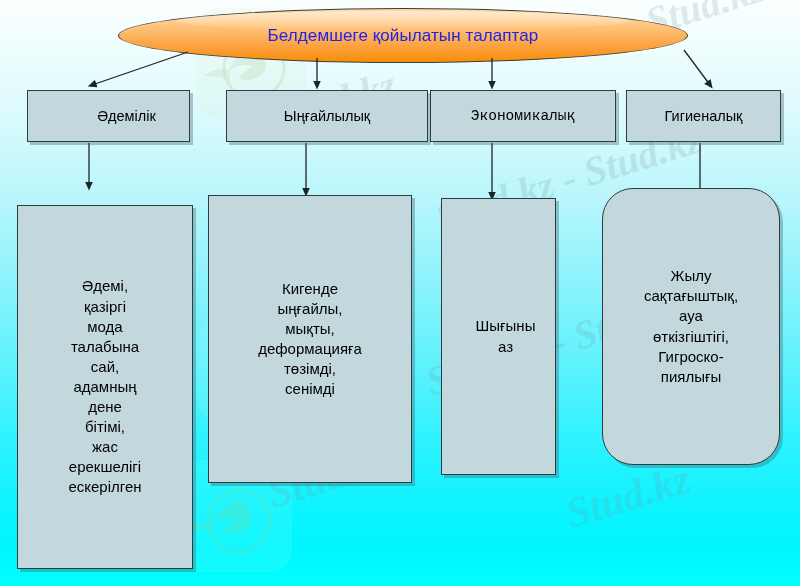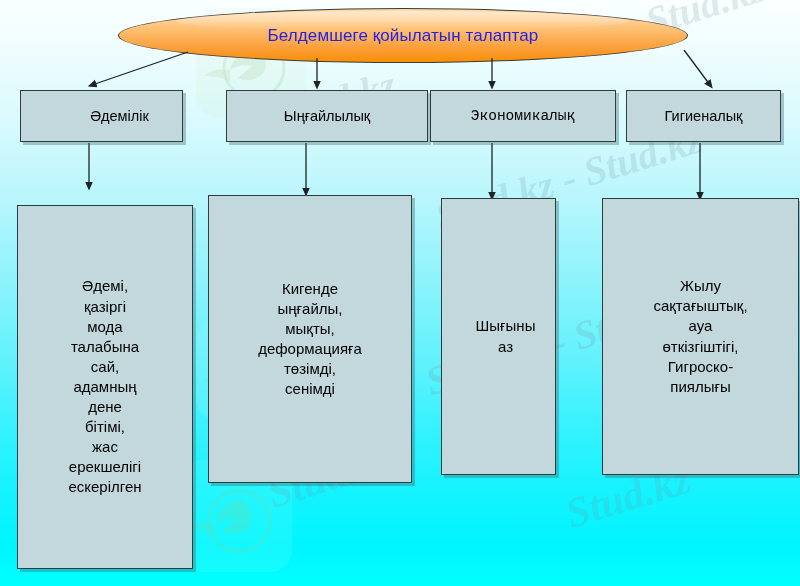--- a/index.html
+++ b/index.html
@@ -196,21 +196,21 @@
     <line x1="317" y1="58" x2="317" y2="85" stroke="#1c2426" stroke-width="1.3" marker-end="url(#ah)"></line>
     <line x1="492" y1="58" x2="492" y2="85" stroke="#1c2426" stroke-width="1.3" marker-end="url(#ah)"></line>
     <line x1="684" y1="50" x2="710" y2="85" stroke="#1c2426" stroke-width="1.3" marker-end="url(#ah)"></line>
 
     <line x1="89" y1="143" x2="89" y2="186" stroke="#1c2426" stroke-width="1.3" marker-end="url(#ah)"></line>
     <line x1="306" y1="143" x2="306" y2="192" stroke="#1c2426" stroke-width="1.3" marker-end="url(#ah)"></line>
     <line x1="492" y1="143" x2="492" y2="196" stroke="#1c2426" stroke-width="1.3" marker-end="url(#ah)"></line>
     <line x1="700" y1="143" x2="700" y2="196" stroke="#1c2426" stroke-width="1.3" marker-end="url(#ah)"></line>
   </svg>
 
-  <div class="box cat-box" style="left:20px; top:90px; width:163px;padding-left:36px;">
+  <div class="box cat-box" style="left:27px; top:90px; width:163px;padding-left:36px;">
     <span>Әдемілік</span>
   </div>
 
   <div class="box cat-box" style="left:226px; top:90px; width:202px;">
     <span>Ыңғайлылық</span>
   </div>
 
   <div class="box cat-box" style="left:430px; top:90px; width:186px;font-family:Liberation Mono, monospace;">
     <span>Экономикалық</span>
   </div>
@@ -240,21 +240,21 @@
 деформацияға
 төзімді,
 сенімді</span>
   </div>
 
   <div class="box content-box" style="left:441px; top:198px; width:115px; height:277px;padding-left:20px;">
     <span class="txt">Шығыны
 аз</span>
   </div>
 
-  <div class="box content-box" style="left:602px; top:198px; width:197px; height:277px;">
+  <div class="box content-box" style="left:602px; top:188px; width:178px; height:277px;border-radius:31px;">
     <span class="txt">Жылу
 сақтағыштық,
 ауа
 өткізгіштігі,
 Гигроско-
 пиялығы</span>
   </div>
 
 </div>
 

